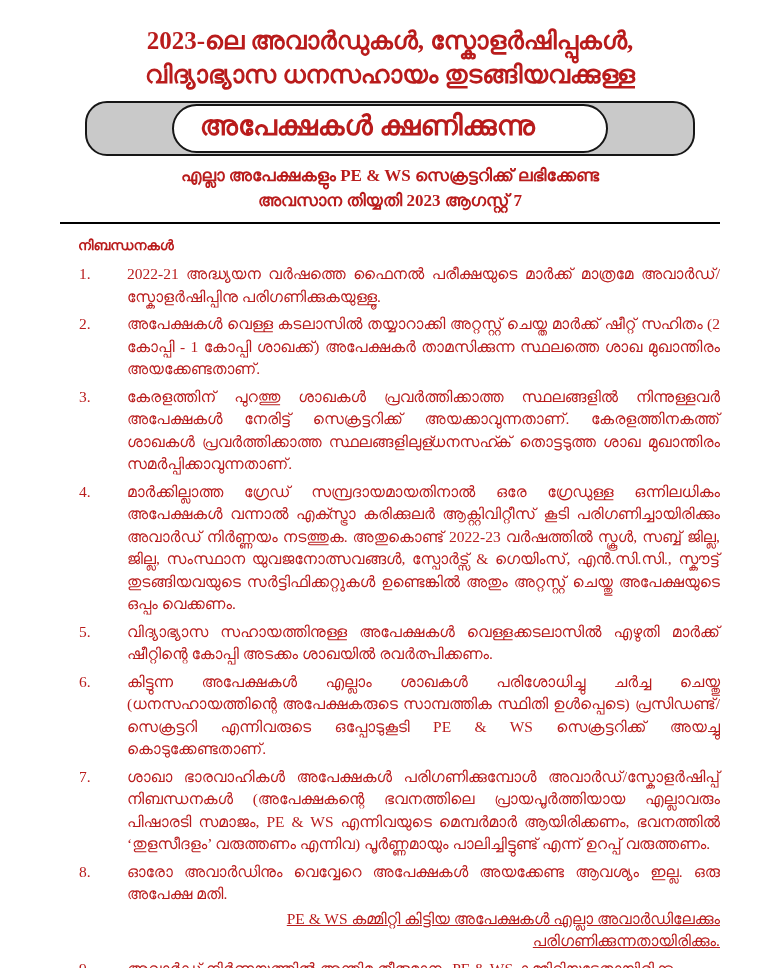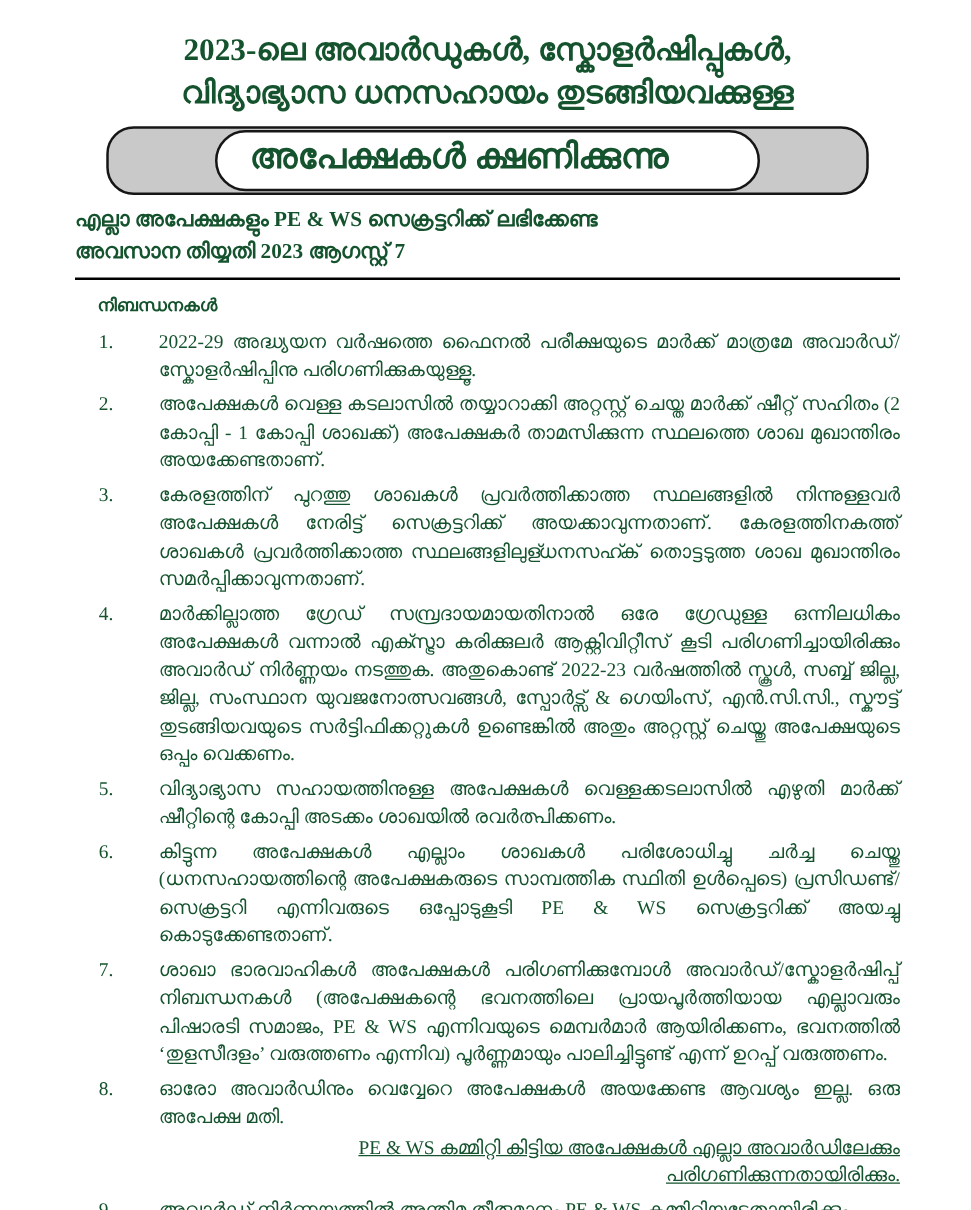--- a/index.html
+++ b/index.html
@@ -2,21 +2,21 @@
 <html lang="ml"><head>
 <meta charset="utf-8">
 <style>
   html,body { margin:0; padding:0; background:#ffffff; }
   .page {
     position: relative;
     width: 777px; height: 968px;
     box-sizing: border-box;
     margin: 0 auto;
     background: #ffffff;
-    color: #14532d;
+    color: #b91c1c;
     font-family: "Liberation Serif", "DejaVu Serif", serif;
     padding: 24px 57px 0 60px;
     overflow: hidden;
   }
   
   .title { text-align:center; font-weight:bold; font-size:25px; line-height:34px; margin:0; }
   .banner-outer {
     margin: 9px 25px 7px 25px;
     height: 55px;
     background: #c9c9c9;
@@ -31,21 +31,21 @@
     border-radius: 30px;
     min-width: 72%;
     text-align:left;
     padding: 1px 26px 6px;
     box-sizing: border-box;
     font-weight: bold;
     font-size: 28px;
     line-height: 38px;
     white-space: nowrap;
   }
-  .subtitle { font-weight:bold; font-size:17px; line-height:25px; margin:0; }
+  .subtitle { text-align:center; font-weight:bold; font-size:17px; line-height:25px; margin:0; }
   .rule { border:none; border-top:2px solid #000; margin:9px 0 0 0; }
   
   .cond-heading { font-weight:bold; font-size:14px; margin:14px 0 9px 0; padding-left:18px; }
   .conditions { list-style:none; margin:0; padding:0; font-size:15.5px; line-height:22.5px; }
   .conditions li { display:flex; margin-bottom:5px; }
   .cond-num { flex:none; width:67px; padding-left:19px; box-sizing:border-box; }
   .cond-body { flex:1; text-align:justify; }
   .cond-extra { margin-top:2px; text-align:right;text-decoration:underline; }
 </style>
 </head>
@@ -66,21 +66,21 @@
   <p class="subtitle">അവസാന തിയ്യതി 2023 ആഗസ്റ്റ് 7</p>
 
   <hr class="rule">
 
   <h2 class="cond-heading">നിബന്ധനകൾ</h2>
 
   <ol class="conditions">
     <li>
       <span class="cond-num">1.</span>
       <div class="cond-body">
-        <div class="cond-text">2022-29 അദ്ധ്യയന വർഷത്തെ ഫൈനൽ പരീക്ഷയുടെ മാർക്ക് മാത്രമേ അവാർഡ്/സ്കോളർഷിപ്പിനു പരിഗണിക്കുകയുള്ളൂ.</div>
+        <div class="cond-text">2022-21 അദ്ധ്യയന വർഷത്തെ ഫൈനൽ പരീക്ഷയുടെ മാർക്ക് മാത്രമേ അവാർഡ്/സ്കോളർഷിപ്പിനു പരിഗണിക്കുകയുള്ളൂ.</div>
 
       </div>
     </li>
 
     <li>
       <span class="cond-num">2.</span>
       <div class="cond-body">
         <div class="cond-text">അപേക്ഷകൾ വെള്ള കടലാസിൽ തയ്യാറാക്കി അറ്റസ്റ്റ് ചെയ്ത മാർക്ക് ഷീറ്റ് സഹിതം (2 കോപ്പി - 1 കോപ്പി ശാഖക്ക്) അപേക്ഷകർ താമസിക്കുന്ന സ്ഥലത്തെ ശാഖ മുഖാന്തിരം അയക്കേണ്ടതാണ്.</div>
 
       </div>

